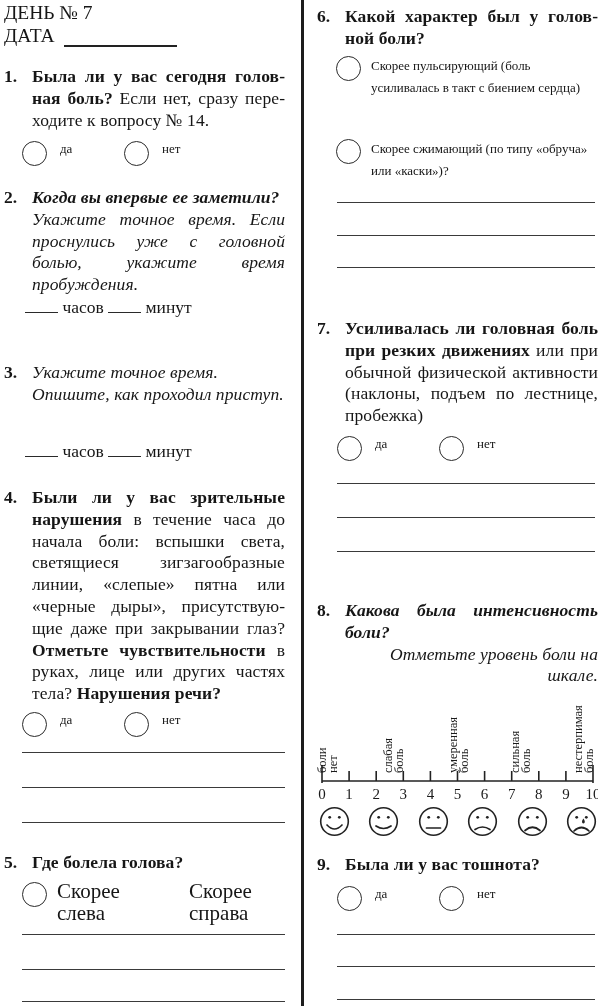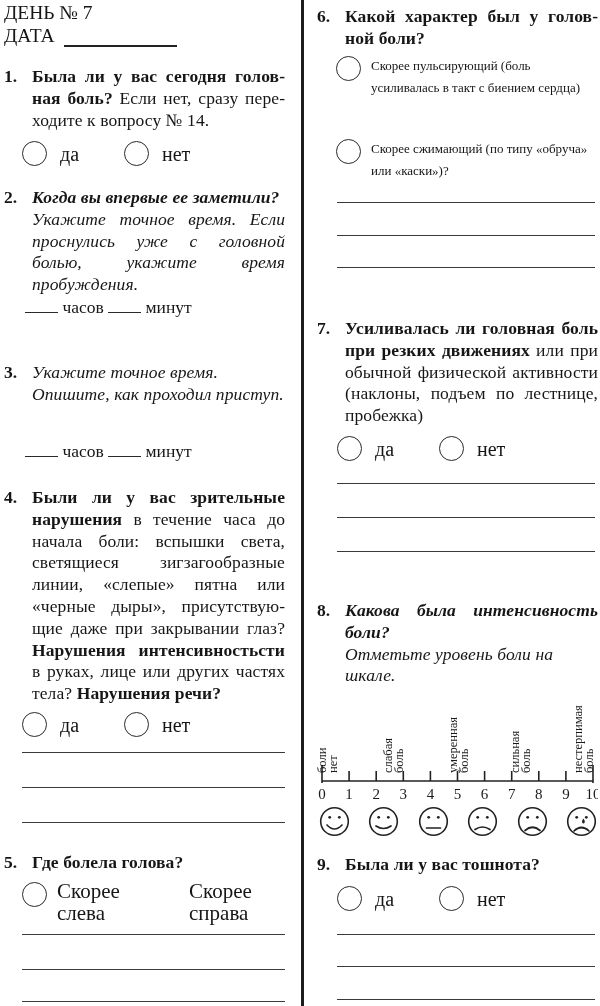--- a/index.html
+++ b/index.html
@@ -17,21 +17,21 @@
   .hdr { position:absolute; left:0; top:2px; font-size:19.5px; line-height:22.5px; }
   .hline2 { display:flex; align-items:flex-end; height:22.5px; }
   .datefill { display:inline-block; width:113px; height:18px; border-bottom:2px solid #222; margin-left:9px; }
 
   .q  { position:absolute; left:0; width:100%; display:flex; font-size:17.5px; line-height:21.8px; letter-spacing:.1px; }
   .qn { flex:0 0 28px; font-weight:700; }
   .qb { flex:1; text-align:justify; }
   .qb b { font-weight:700; }
   .blk { display:block;font-style:italic; }
 
-  .ans { position:absolute; display:flex; align-items:flex-end; font-size:20px; }
+  .ans { position:absolute; display:flex; align-items:flex-start; font-size:13px; }
   .ans-l { left:18px; }
   .ans-r { left:20px; }
   .rad { flex:0 0 auto; width:25px; height:25px; border:1.7px solid #2a2a2a; border-radius:50%;
          box-sizing:border-box; background:#fff; }
   .alabel { margin-left:13px; }
   .alabel.w1 { width:64px; }
 
   .wl { position:absolute; height:0; border-top:1.7px solid #3a3a3a; }
   .wl-l { left:18px; width:263px; }
   .wl-r { left:20px; width:258px; }
@@ -111,21 +111,21 @@
     </div>
     <div class="time" style="top:441px">
       <span class="bl"></span>
       <span>часов</span>
       <span class="bl"></span>
       <span>минут</span>
     </div>
 
     <div class="q" style="top:487px">
       <span class="qn">4.</span>
-      <span class="qb"><b>Были ли у вас зрительные нарушения</b><span> в течение часа до начала боли: вспышки света, светящиеся зигзагообразные линии, «слепые» пятна или «черные дыры», присутствую­щие даже при закрывании глаз? </span><b>Нарушения интенсивность­сти</b><span> в руках, лице или других ча­стях тела? </span><b>Нарушения речи?</b></span>
+      <span class="qb"><b>Были ли у вас зрительные нарушения</b><span> в течение часа до начала боли: вспышки света, светящиеся зигзагообразные линии, «слепые» пятна или «черные дыры», присутствую­щие даже при закрывании глаз? </span><b>Отметьте чувствительно­сти</b><span> в руках, лице или других ча­стях тела? </span><b>Нарушения речи?</b></span>
     </div>
     <div class="ans ans-l" style="top:712px">
       <span class="rad"></span>
       <span class="alabel w1">да</span>
       <span class="rad"></span>
       <span class="alabel">нет</span>
     </div>
     <div class="wl wl-l" style="top:752px"></div>
     <div class="wl wl-l" style="top:787px"></div>
     <div class="wl wl-l" style="top:822px"></div>
@@ -173,21 +173,21 @@
       <span class="alabel">нет</span>
     </div>
     <div class="wl wl-r" style="top:483px"></div>
     <div class="wl wl-r" style="top:517px"></div>
     <div class="wl wl-r" style="top:551px"></div>
 
     <div class="q" style="top:600px">
       <span class="qn">8.</span>
       <span class="qb">
         <b class="blk">Какова была интенсивность боли?</b>
-        <span class="blk" style="text-align:left">Отметьте уровень боли на шкале.</span>
+        <span class="blk" style="text-align:right">Отметьте уровень боли на шкале.</span>
       </span>
     </div>
 
     <svg class="scalebox" width="281" height="136" viewBox="0 0 281 136">
       <g>
         <line class="axisline" x1="5" y1="112" x2="276" y2="112"></line>
         <line class="axisline" x1="5" y1="96" x2="5" y2="114"></line>
         <line class="axisline" x1="32.1" y1="102" x2="32.1" y2="112"></line>
         <line class="axisline" x1="59.2" y1="102" x2="59.2" y2="112"></line>
         <line class="axisline" x1="86.3" y1="102" x2="86.3" y2="112"></line>

